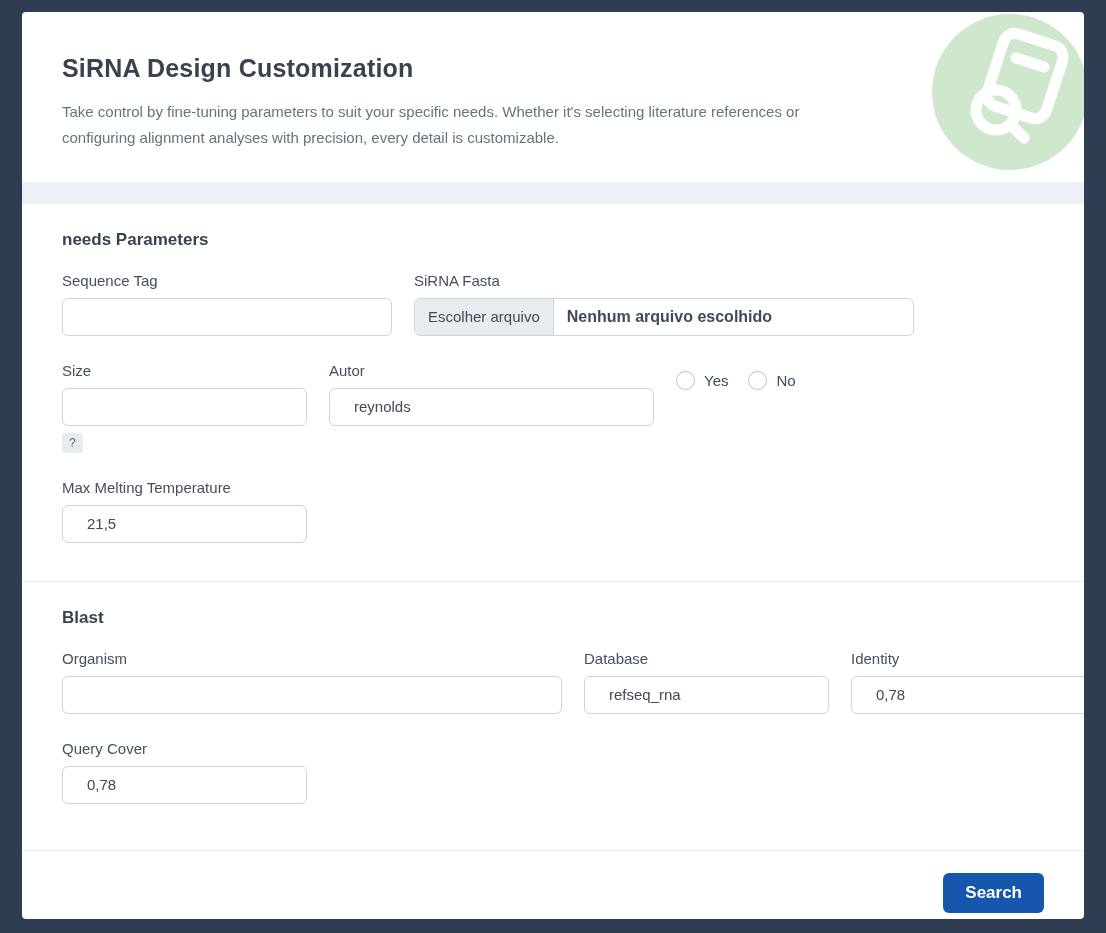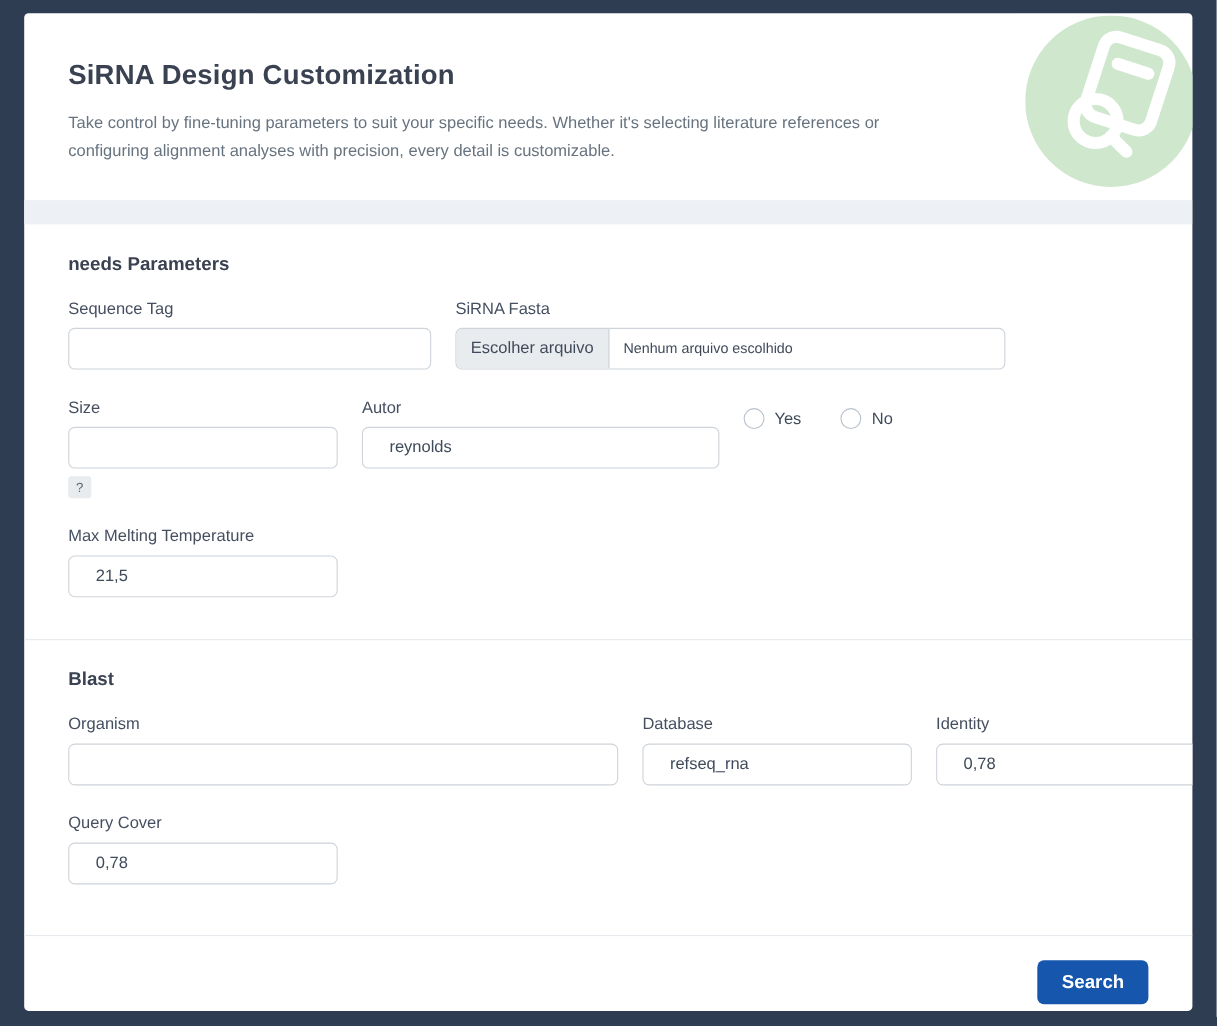--- a/index.html
+++ b/index.html
@@ -101,43 +101,44 @@
     border-right: 1px solid #ced4da;
     padding: 0 13px;
     font-size: 15px;
     color: #3f4a5a;
     display: flex;
     align-items: center;
     white-space: nowrap;
   }
   .file-status {
     padding: 0 13px;
-    font-size: 13px;
+    font-size: 16px;
     color: #3f4a5a;
     display: flex;
     align-items: center;
     white-space: nowrap;
+    font-weight: bold;
   }
   
   .help-badge {
     display: inline-block;
     margin-top: 7px;
     background: #e9ecef;
     color: #5a6472;
     font-size: 12px;
     line-height: 1;
     padding: 4px 7px;
     border-radius: 3px;
     cursor: pointer;
   }
   
   .radio-row {
     display: flex;
     align-items: center;
-    gap: 36px;
+    gap: 20px;
     height: 38px;
   }
   .radio-option {
     display: flex;
     align-items: center;
     gap: 9px;
     cursor: pointer;
   }
   .radio-circle {
     width: 19px;

